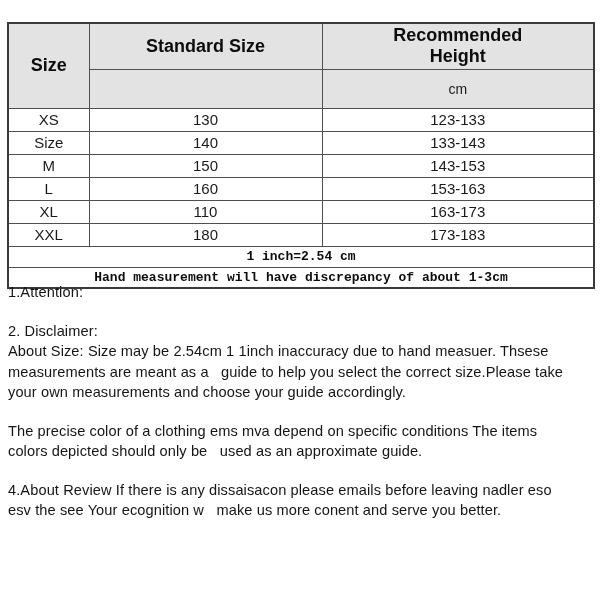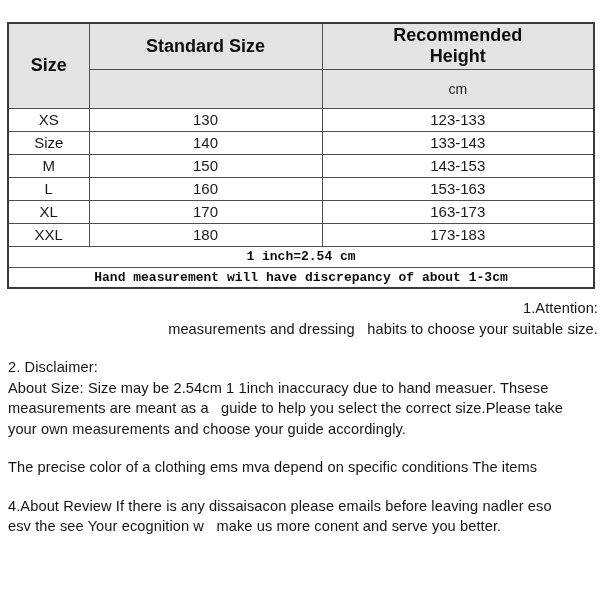--- a/index.html
+++ b/index.html
@@ -62,21 +62,21 @@
   }
 
   
   .notes {
     position: absolute;
     left: 8px;
     top: 282px;
     width: 590px;
   }
   .note { margin-top: 18px; }
-  .note:first-child { margin-top: 16px; text-align: right; }
+  .note:first-child { margin-top: 0; }
   .note-line {
     white-space: pre;
     font-size: 14.6px;
     line-height: 20.5px;
     letter-spacing: 0.1px;
     color: #151515;
   }
 </style>
 </head>
 <body>
@@ -114,49 +114,49 @@
       <td>150</td>
       <td>143-153</td>
     </tr>
     <tr class="data-row">
       <td>L</td>
       <td>160</td>
       <td>153-163</td>
     </tr>
     <tr class="data-row">
       <td>XL</td>
-      <td>170</td>
+      <td>110</td>
       <td>163-173</td>
     </tr>
     <tr class="data-row">
       <td>XXL</td>
       <td>180</td>
       <td>173-183</td>
     </tr>
 
     <tr class="footnote-row">
       <td colspan="3">1 inch=2.54 cm</td>
     </tr>
     <tr class="footnote-row">
       <td colspan="3">Hand measurement will have discrepancy of about 1-3cm</td>
     </tr>
   </tbody>
 </table>
 
 <div class="notes">
   <div class="note">
     <div class="note-line">1.Attention:</div>
-    <div class="note-line">measurements and dressing   habits to choose your suitable size.</div>
   </div>
   <div class="note">
     <div class="note-line">2. Disclaimer:</div>
     <div class="note-line">About Size: Size may be 2.54cm 1 1inch inaccuracy due to hand measuer. Thsese</div>
     <div class="note-line">measurements are meant as a   guide to help you select the correct size.Please take</div>
     <div class="note-line">your own measurements and choose your guide accordingly.</div>
   </div>
   <div class="note">
     <div class="note-line">The precise color of a clothing ems mva depend on specific conditions The items</div>
+    <div class="note-line">colors depicted should only be   used as an approximate guide.</div>
   </div>
   <div class="note">
     <div class="note-line">4.About Review If there is any dissaisacon please emails before leaving nadler eso</div>
     <div class="note-line">esv the see Your ecognition w   make us more conent and serve you better.</div>
   </div>
 </div>
 
 </body></html>

